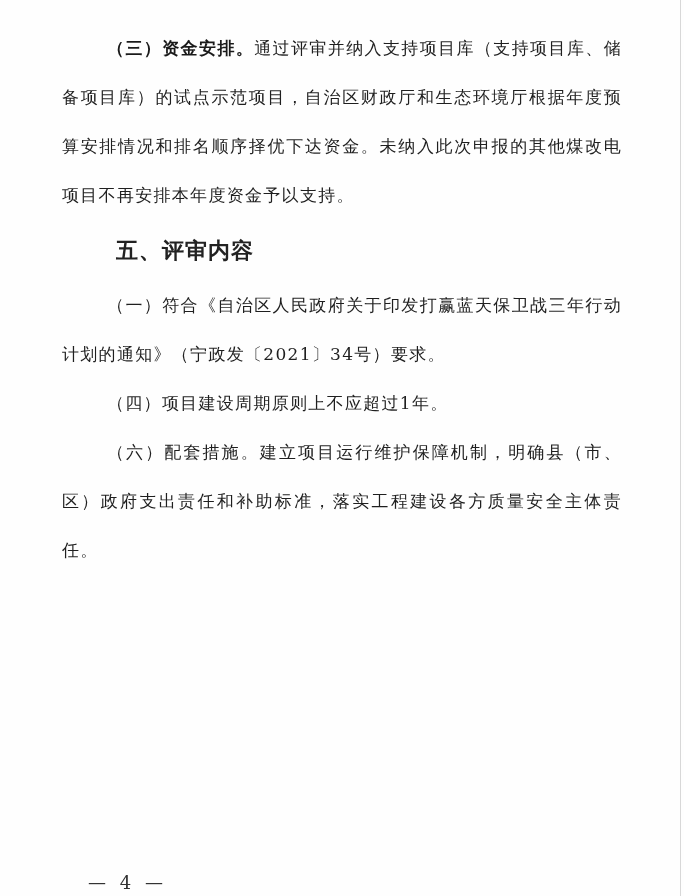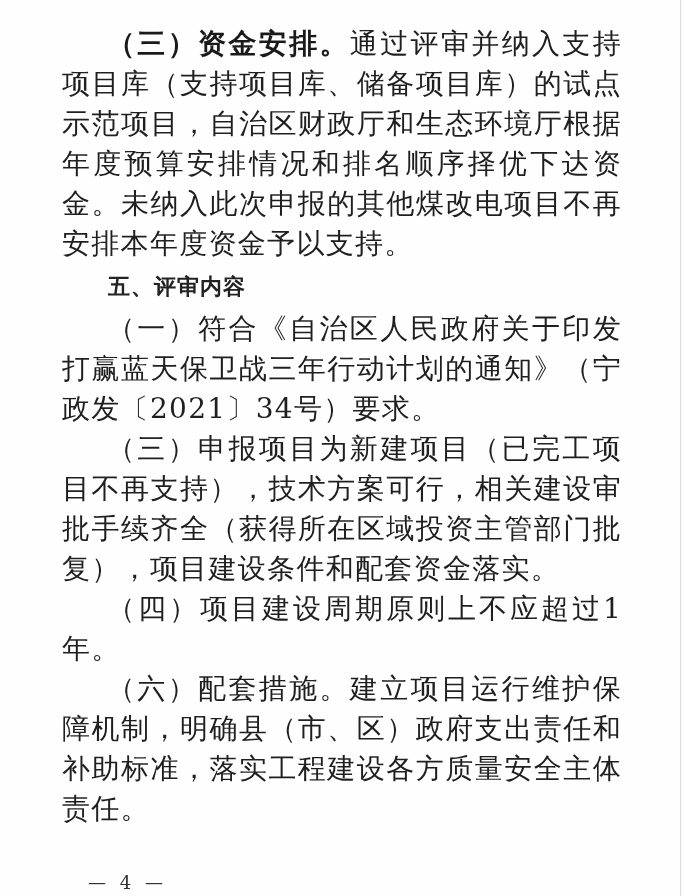--- a/index.html
+++ b/index.html
@@ -27,37 +27,37 @@
       width: 1px; height: 896px;
       background: #d8d8d8;
     }
     .content {
       position: absolute;
       left: 62px;
       top: 24px;
       width: 560px;
     }
     .para {
-      font-size: 28px;
-      line-height: 40px;
+      font-size: 17px;
+      line-height: 49px;
       letter-spacing: 1.3px;
       text-align: justify;
       text-indent: 45px;
       margin: 0;
       white-space: normal;
       word-break: break-all;
     }
     .heading {
       font-family: "DejaVu Sans", "Liberation Sans", sans-serif;
       font-weight: bold;
       font-size: 22px;
       line-height: 37.4px;
       letter-spacing: 1px;
       text-indent: 42px;
-      margin: 4px;
+      margin: 12px;
       color: #222;
     }
     .bold-lead {
       font-family: "DejaVu Sans", "Liberation Sans", sans-serif;
       font-weight: bold;
       color: #1a1a1a;
     }
     .page-number {
       position: absolute;
       left: 88px;
@@ -73,20 +73,19 @@
 
 <div class="page">
   <div class="scan-edge"></div>
 
   <div class="content">
     <p class="para"><span class="bold-lead">（三）资金安排。</span><span>通过评审并纳入支持项目库（支持项目库、储备项目库）的试点示范项目，自治区财政厅和生态环境厅根据年度预算安排情况和排名顺序择优下达资金。未纳入此次申报的其他煤改电项目不再安排本年度资金予以支持。</span></p>
 
     <p class="heading">五、评审内容</p>
 
     <p class="para">（一）符合《自治区人民政府关于印发打赢蓝天保卫战三年行动计划的通知》（宁政发〔2021〕34号）要求。</p>
-    <p class="para">（三）申报项目为新建项目（已完工项目不再支持），技术方案可行，相关建设审批手续齐全（获得所在区域投资主管部门批复），项目建设条件和配套资金落实。</p>
     <p class="para">（四）项目建设周期原则上不应超过1年。</p>
     <p class="para">（六）配套措施。建立项目运行维护保障机制，明确县（市、区）政府支出责任和补助标准，落实工程建设各方质量安全主体责任。</p>
 
   </div>
 
   <div class="page-number">— 4 —</div>
 </div>
 
 </body></html>

